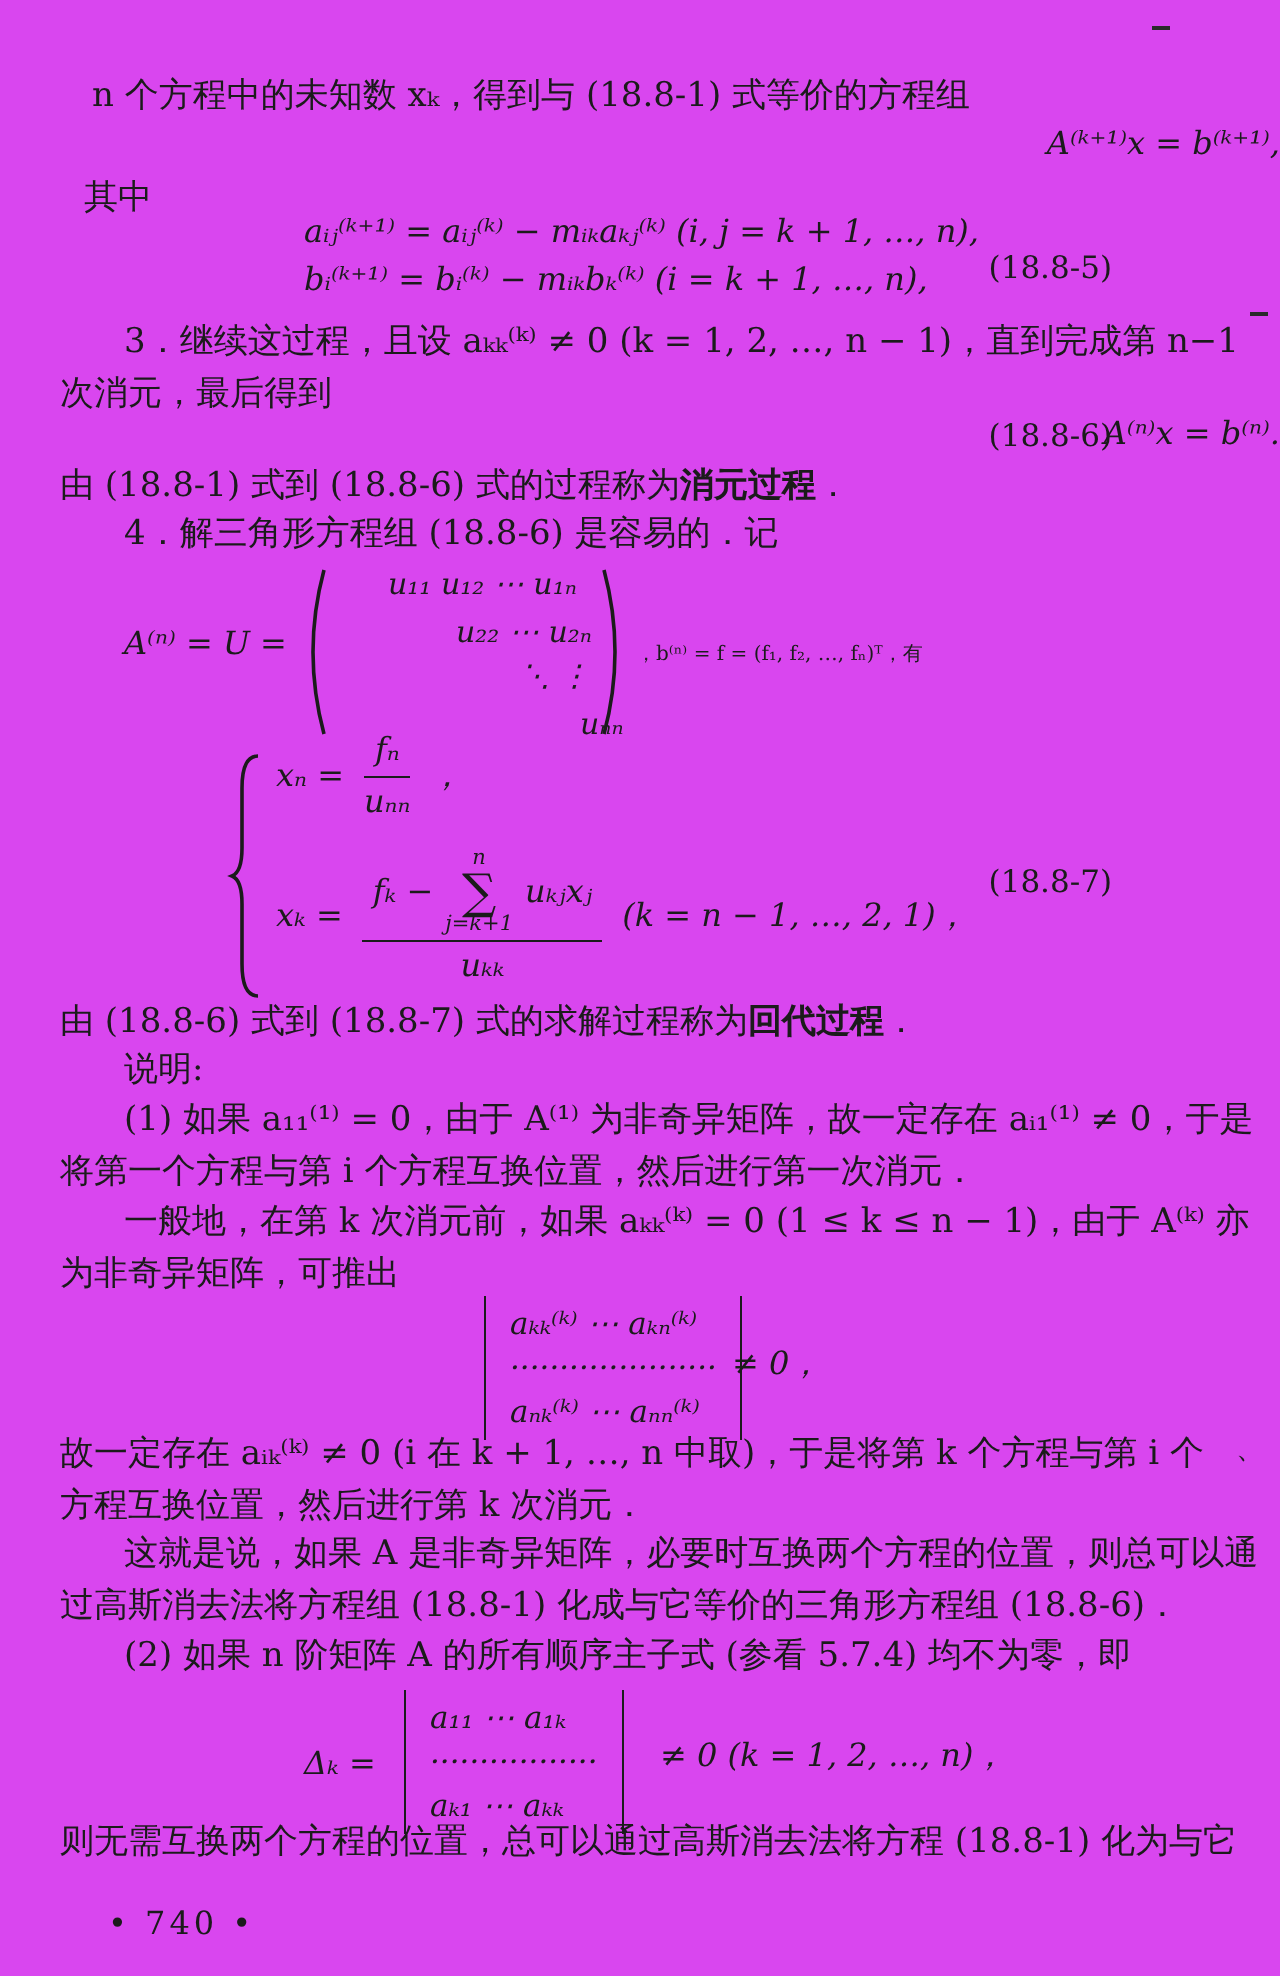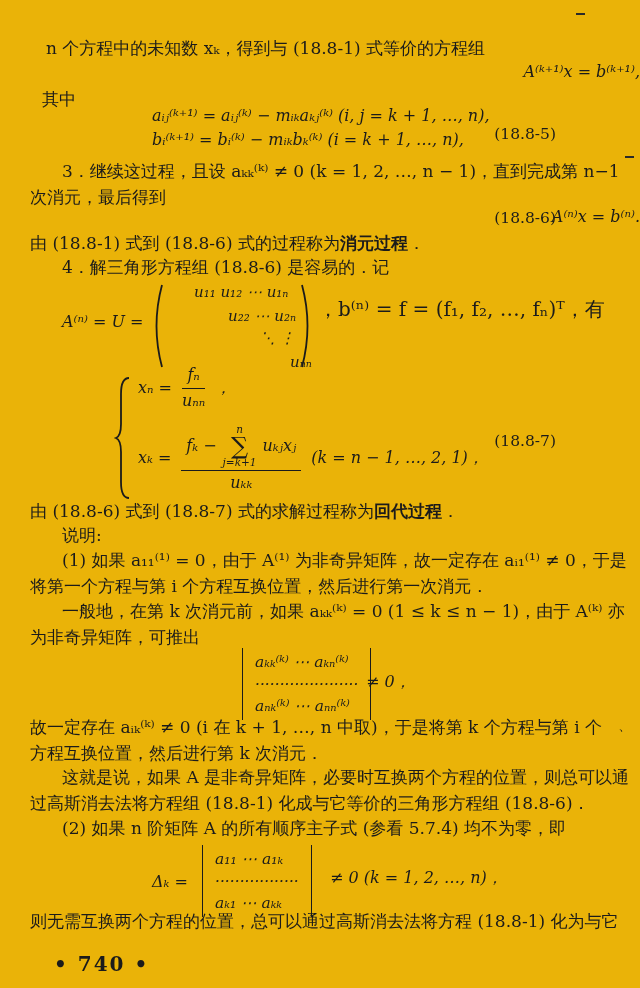--- a/index.html
+++ b/index.html
@@ -1,38 +1,38 @@
 <!DOCTYPE html>
 <html><head>
 <meta charset="utf-8">
 <style>
   html,body{margin:0;padding:0;background:#e9e7e2;}
   .page{
     position:relative;width:640px;height:988px;margin:0 auto;
-    background:#eab308;color:#1b1b1b;
+    background:#d946ef;color:#1b1b1b;
     font-family:"DejaVu Serif","Liberation Serif",serif;
     font-size:17px;overflow:hidden;
   }
   .ln{position:absolute;white-space:nowrap;line-height:1.3;}
   .center{left:0;width:100%;text-align:right;}
   .math{font-style:italic;font-size:16px;}
   .lbl{position:absolute;right:84px;font-size:15.5px;white-space:nowrap;}
   .b{font-weight:bold;}
   .frac{display:inline-flex;flex-direction:column;align-items:center;vertical-align:middle;margin:0 4px;}
   .frac .num{padding:0 5px 2px 5px;border-bottom:1.6px solid #1b1b1b;}
   .frac .den{padding-top:2px;}
   .numrow{display:inline-flex;align-items:center;gap:6px;}
   .sum{display:inline-flex;flex-direction:column;align-items:center;line-height:1;font-style:normal;}
   .sum .lim{font-size:10.5px;font-style:italic;}
   .sum .sym{font-size:24px;line-height:0.95;}
   .eqrow{display:flex;align-items:center;gap:6px;}
   .detbox{position:absolute;border-left:1.7px solid #1b1b1b;border-right:1.7px solid #1b1b1b;padding:3px 12px;}
   .detbox .dr{line-height:22px;font-style:italic;font-size:15.5px;white-space:nowrap;}
   .matrow{position:absolute;font-style:italic;font-size:15px;white-space:nowrap;margin-left:24px;}
-  .footer{position:absolute;font-weight:bold;letter-spacing:2px;font-size:20px;}
+  .footer{position:absolute;font-weight:normal;letter-spacing:2px;font-size:16px;}
   .artifact-dash{position:absolute;background:#2a2a2a;}
   svg{position:absolute;overflow:visible;}
 </style>
 </head>
 <body>
 
 <div class="page">
 
   <div class="ln" style="top:37px;left:46px">n 个方程中的未知数 xₖ，得到与 (18.8-1) 式等价的方程组</div>
 
@@ -60,21 +60,21 @@
   <svg style="left:150px;top:283px" width="14" height="86">
       <path d="M12 2 Q1 43 12 84" stroke="#1b1b1b" stroke-width="1.8" fill="none"></path>
     </svg>
   <div class="matrow" style="top:283px;left:170px">u₁₁  u₁₂ ⋯ u₁ₙ</div>
   <div class="matrow" style="top:307px;left:204px">u₂₂ ⋯ u₂ₙ</div>
   <div class="matrow" style="top:329px;left:236px">⋱   ⋮</div>
   <div class="matrow" style="top:353px;left:266px">uₙₙ</div>
   <svg style="left:300px;top:283px" width="14" height="86">
       <path d="M2 2 Q13 43 2 84" stroke="#1b1b1b" stroke-width="1.8" fill="none"></path>
     </svg>
-  <div class="ln" style="top:296px;left:318px;font-size:20px">，b⁽ⁿ⁾ = f = (f₁, f₂, …, fₙ)ᵀ，有</div>
+  <div class="ln" style="top:321px;left:318px;font-size:10px">，b⁽ⁿ⁾ = f = (f₁, f₂, …, fₙ)ᵀ，有</div>
 
   <svg style="left:114px;top:376px" width="18" height="124">
     <path d="M15 2 Q7 2 7 18 L7 48 Q7 60 2 62 Q7 64 7 76 L7 106 Q7 122 15 122" stroke="#1b1b1b" stroke-width="1.8" fill="none"></path>
   </svg>
   <div class="ln math eqrow" style="top:365px;left:138px">
     <span>xₙ =</span>
     <span class="frac">
       <span class="num">fₙ</span>
       <span class="den">uₙₙ</span>
     </span>

